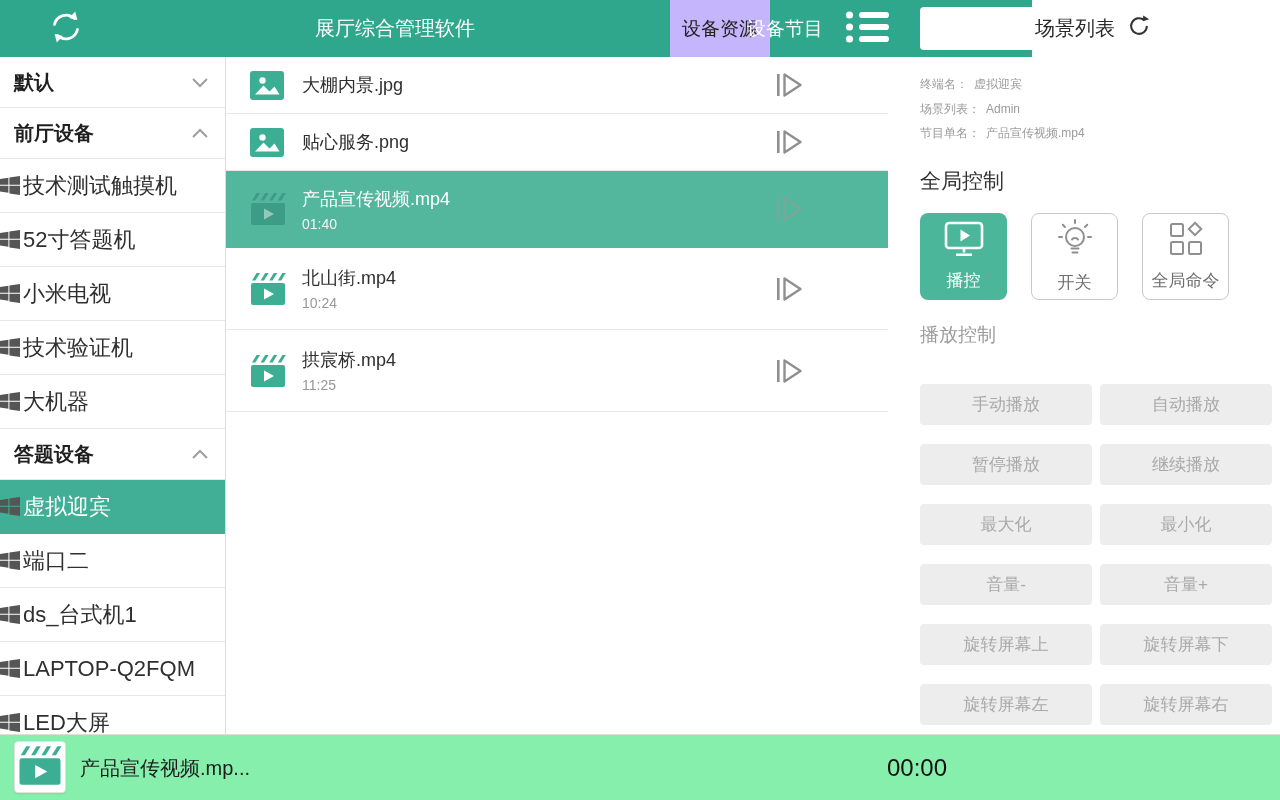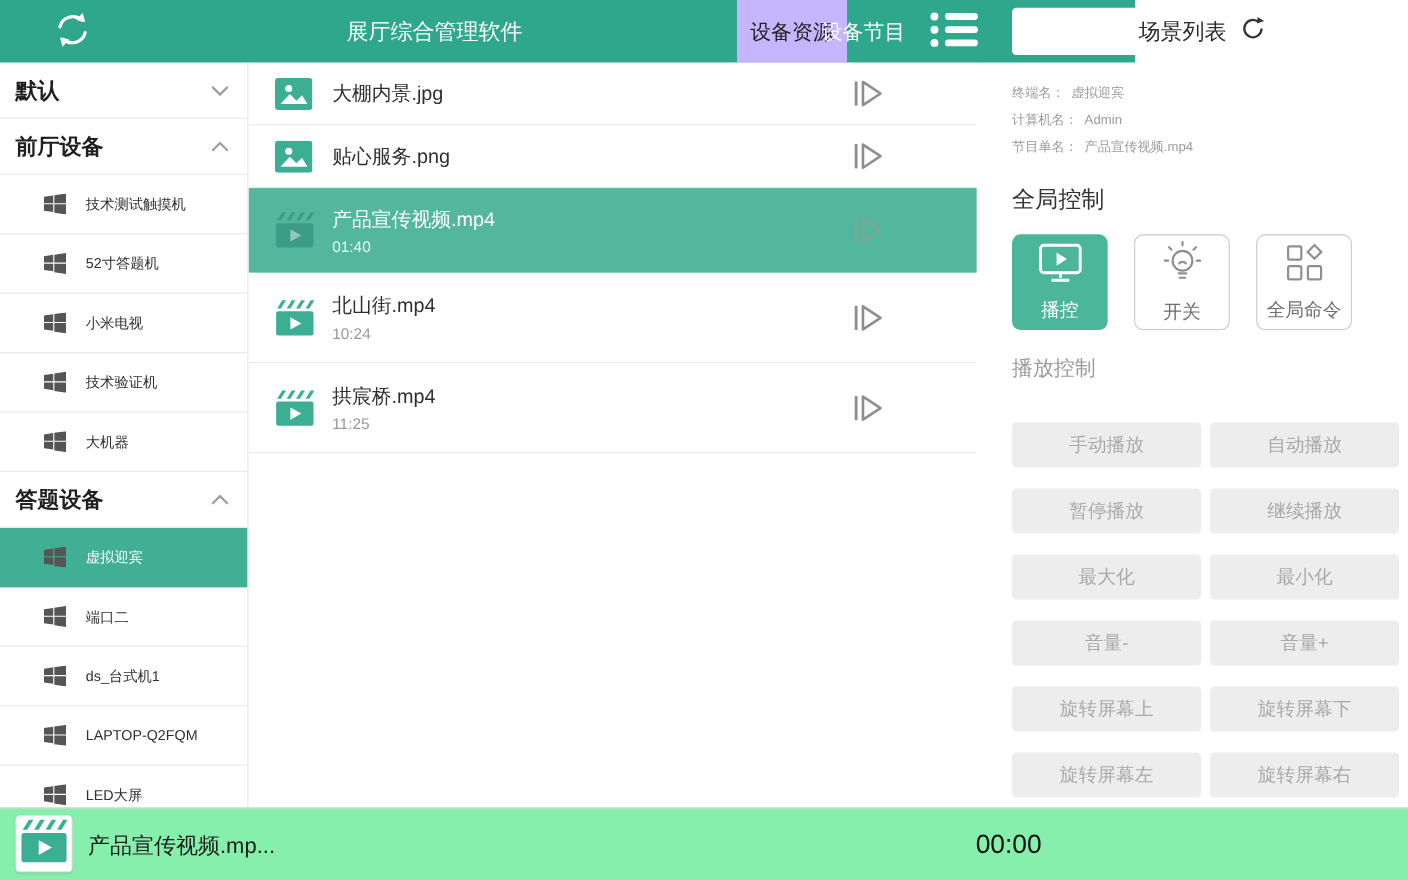--- a/index.html
+++ b/index.html
@@ -18,22 +18,22 @@
   .menu-btn{position:absolute;left:845px;top:12px;width:46px;height:34px;display:flex;align-items:center;justify-content:center;cursor:pointer;}
   .scene-btn{position:absolute;left:920px;top:7px;width:346px;height:43px;background:#fff;border-radius:4px;
     display:flex;align-items:center;justify-content:center;gap:12px;font-size:20px;color:#2b2b2b;cursor:pointer;}
 
   
   .sidebar{position:absolute;left:0;top:57px;width:225px;height:677px;background:#fff;
     border-right:1px solid #ddd;overflow:hidden;}
   .sb-header{height:50px;display:flex;align-items:center;padding:0 16px 0 14px;
     border-bottom:1px solid #e8e8e8;cursor:pointer;}
   .sb-header .lbl{font-size:20px;font-weight:700;color:#1f1f1f;flex:1;}
-  .sb-item{height:53px;display:flex;align-items:center;gap:18px;padding-left:40px;
-    border-bottom:1px solid #e8e8e8;font-size:13px;color:#2f2f2f;cursor:pointer;}
+  .sb-item{height:53px;display:flex;align-items:center;gap:3px;
+    border-bottom:1px solid #e8e8e8;font-size:22px;color:#2f2f2f;cursor:pointer;}
   .sb-item.selected{background:#41AF95;color:#fff;border-bottom-color:transparent;}
   .sb-item .ic{display:flex;align-items:center;}
 
   
   .filelist{position:absolute;left:226px;top:57px;width:662px;height:677px;background:#fff;overflow:hidden;}
   .file-row{position:relative;display:flex;align-items:center;padding-left:24px;
     border-bottom:1px solid #e8e8e8;cursor:pointer;background:#fff;}
   .file-row.image{height:56px;}
   .file-row.video{height:81px;}
   .file-row.selected{height:76px;background:#52B79D;border-bottom-color:transparent;}
@@ -323,21 +323,21 @@
         </span>
       </div>
     </div>
 
   <div class="panel">
     <div class="panel-inner">
       <div class="info-line">
         <span>终端名：</span><span class="v">虚拟迎宾</span>
       </div>
       <div class="info-line">
-        <span>计算机名：</span><span class="v">Admin</span>
+        <span>场景列表：</span><span class="v">Admin</span>
       </div>
       <div class="info-line">
         <span>节目单名：</span><span class="v">产品宣传视频.mp4</span>
       </div>
 
       <div class="g-title">全局控制</div>
       <div class="g-row">
         <div class="g-btn active">
           <span>
             <svg width="42" height="38" viewBox="0 0 42 38" fill="none">

